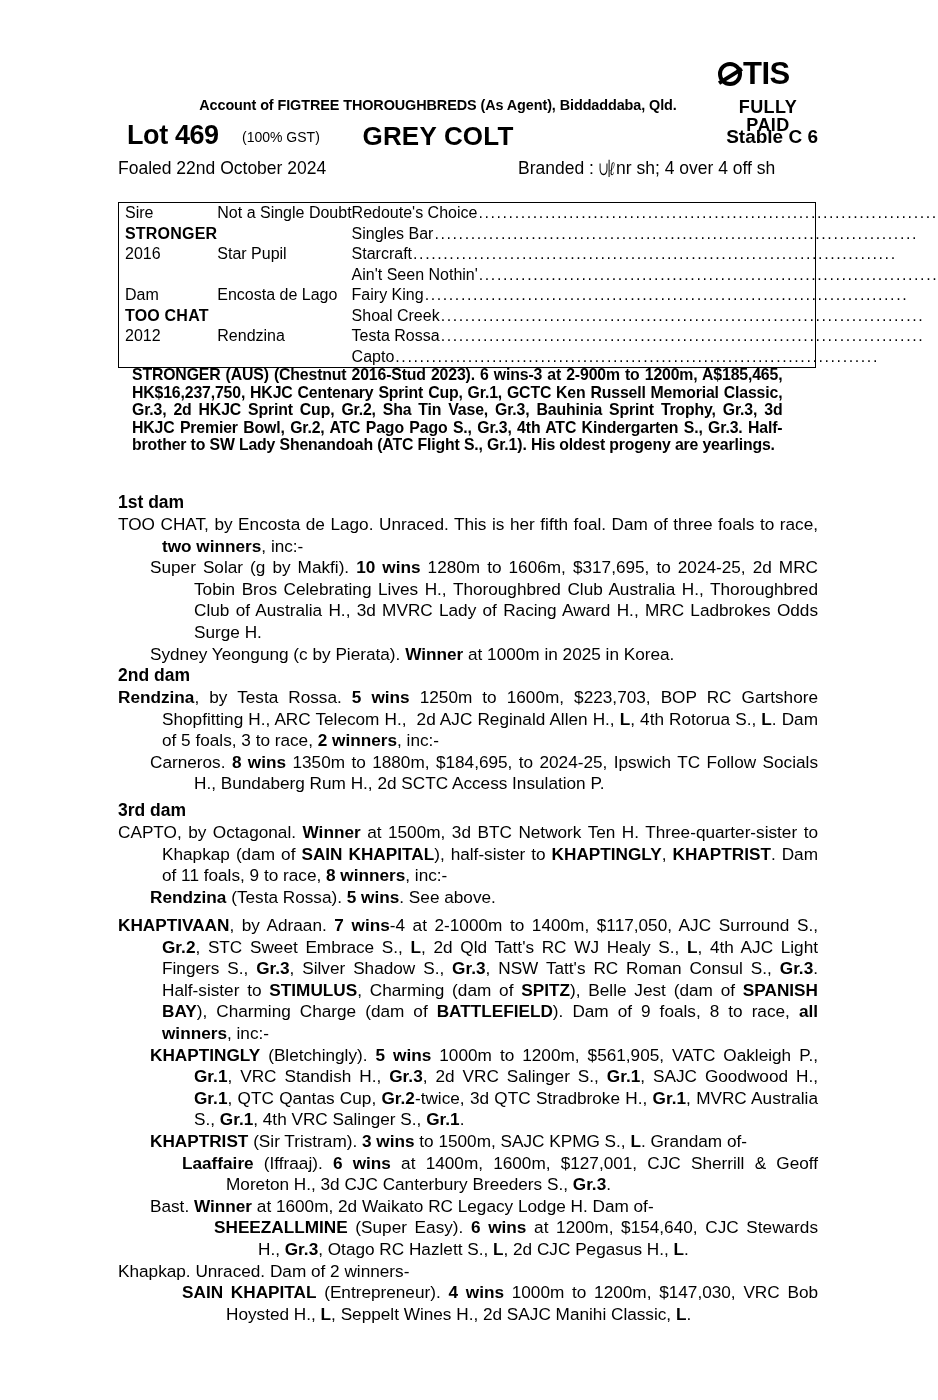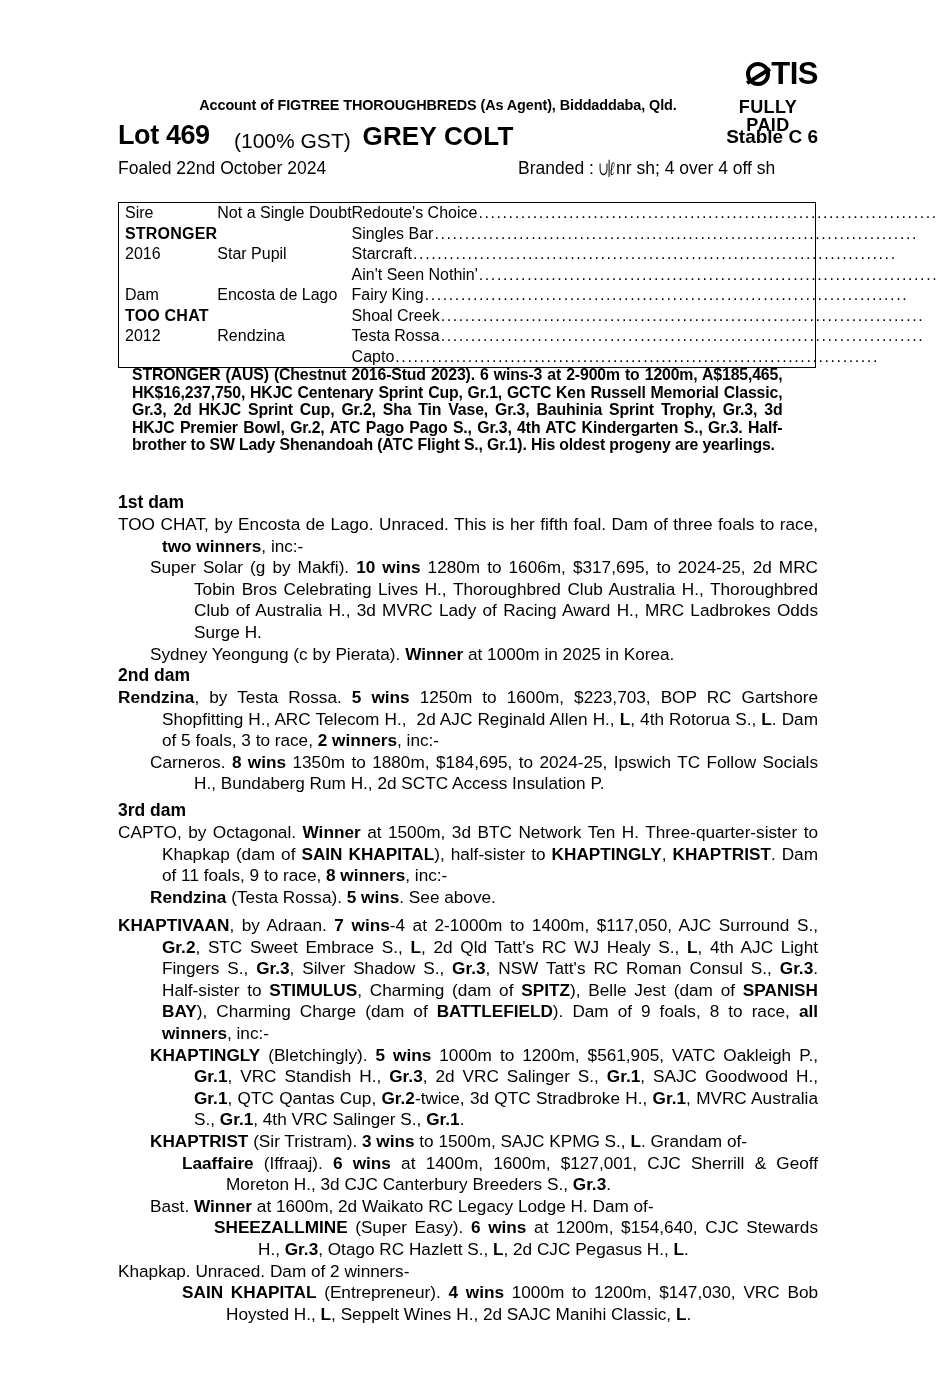--- a/index.html
+++ b/index.html
@@ -26,21 +26,21 @@
     position: absolute;
     right: 0px;
     top: 62px;
     width: 100px;
     text-align: center;
     line-height: 1;
   }
   .logo-wordmark {
     display: flex;
     align-items: center;
-    justify-content: flex-end;
+    justify-content: flex-start;
     font-weight: bold;
     font-size: 31px;
     letter-spacing: -0.5px;
   }
   .logo-o {
     position: relative;
     display: inline-block;
     width: 24px;
     height: 24px;
     border: 4.5px solid #000;
@@ -83,31 +83,31 @@
 
   .titlerow {
     position: absolute;
     left: 0;
     top: 120px;
     width: 700px;
     height: 32px;
   }
   .lot-no {
     position: absolute;
-    left: 0;
+    left: 9px;
     top: 0;
     font-size: 27px;
     font-weight: bold;
     letter-spacing: -0.4px;
   }
   .gst {
     position: absolute;
-    left: 116px;
+    left: 124px;
     top: 9px;
-    font-size: 21px;
+    font-size: 14px;
     font-weight: normal;
   }
   .sex-title {
     position: absolute;
     left: 0;
     top: 1px;
     width: 640px;
     text-align: center;
     font-size: 26px;
     font-weight: bold;

